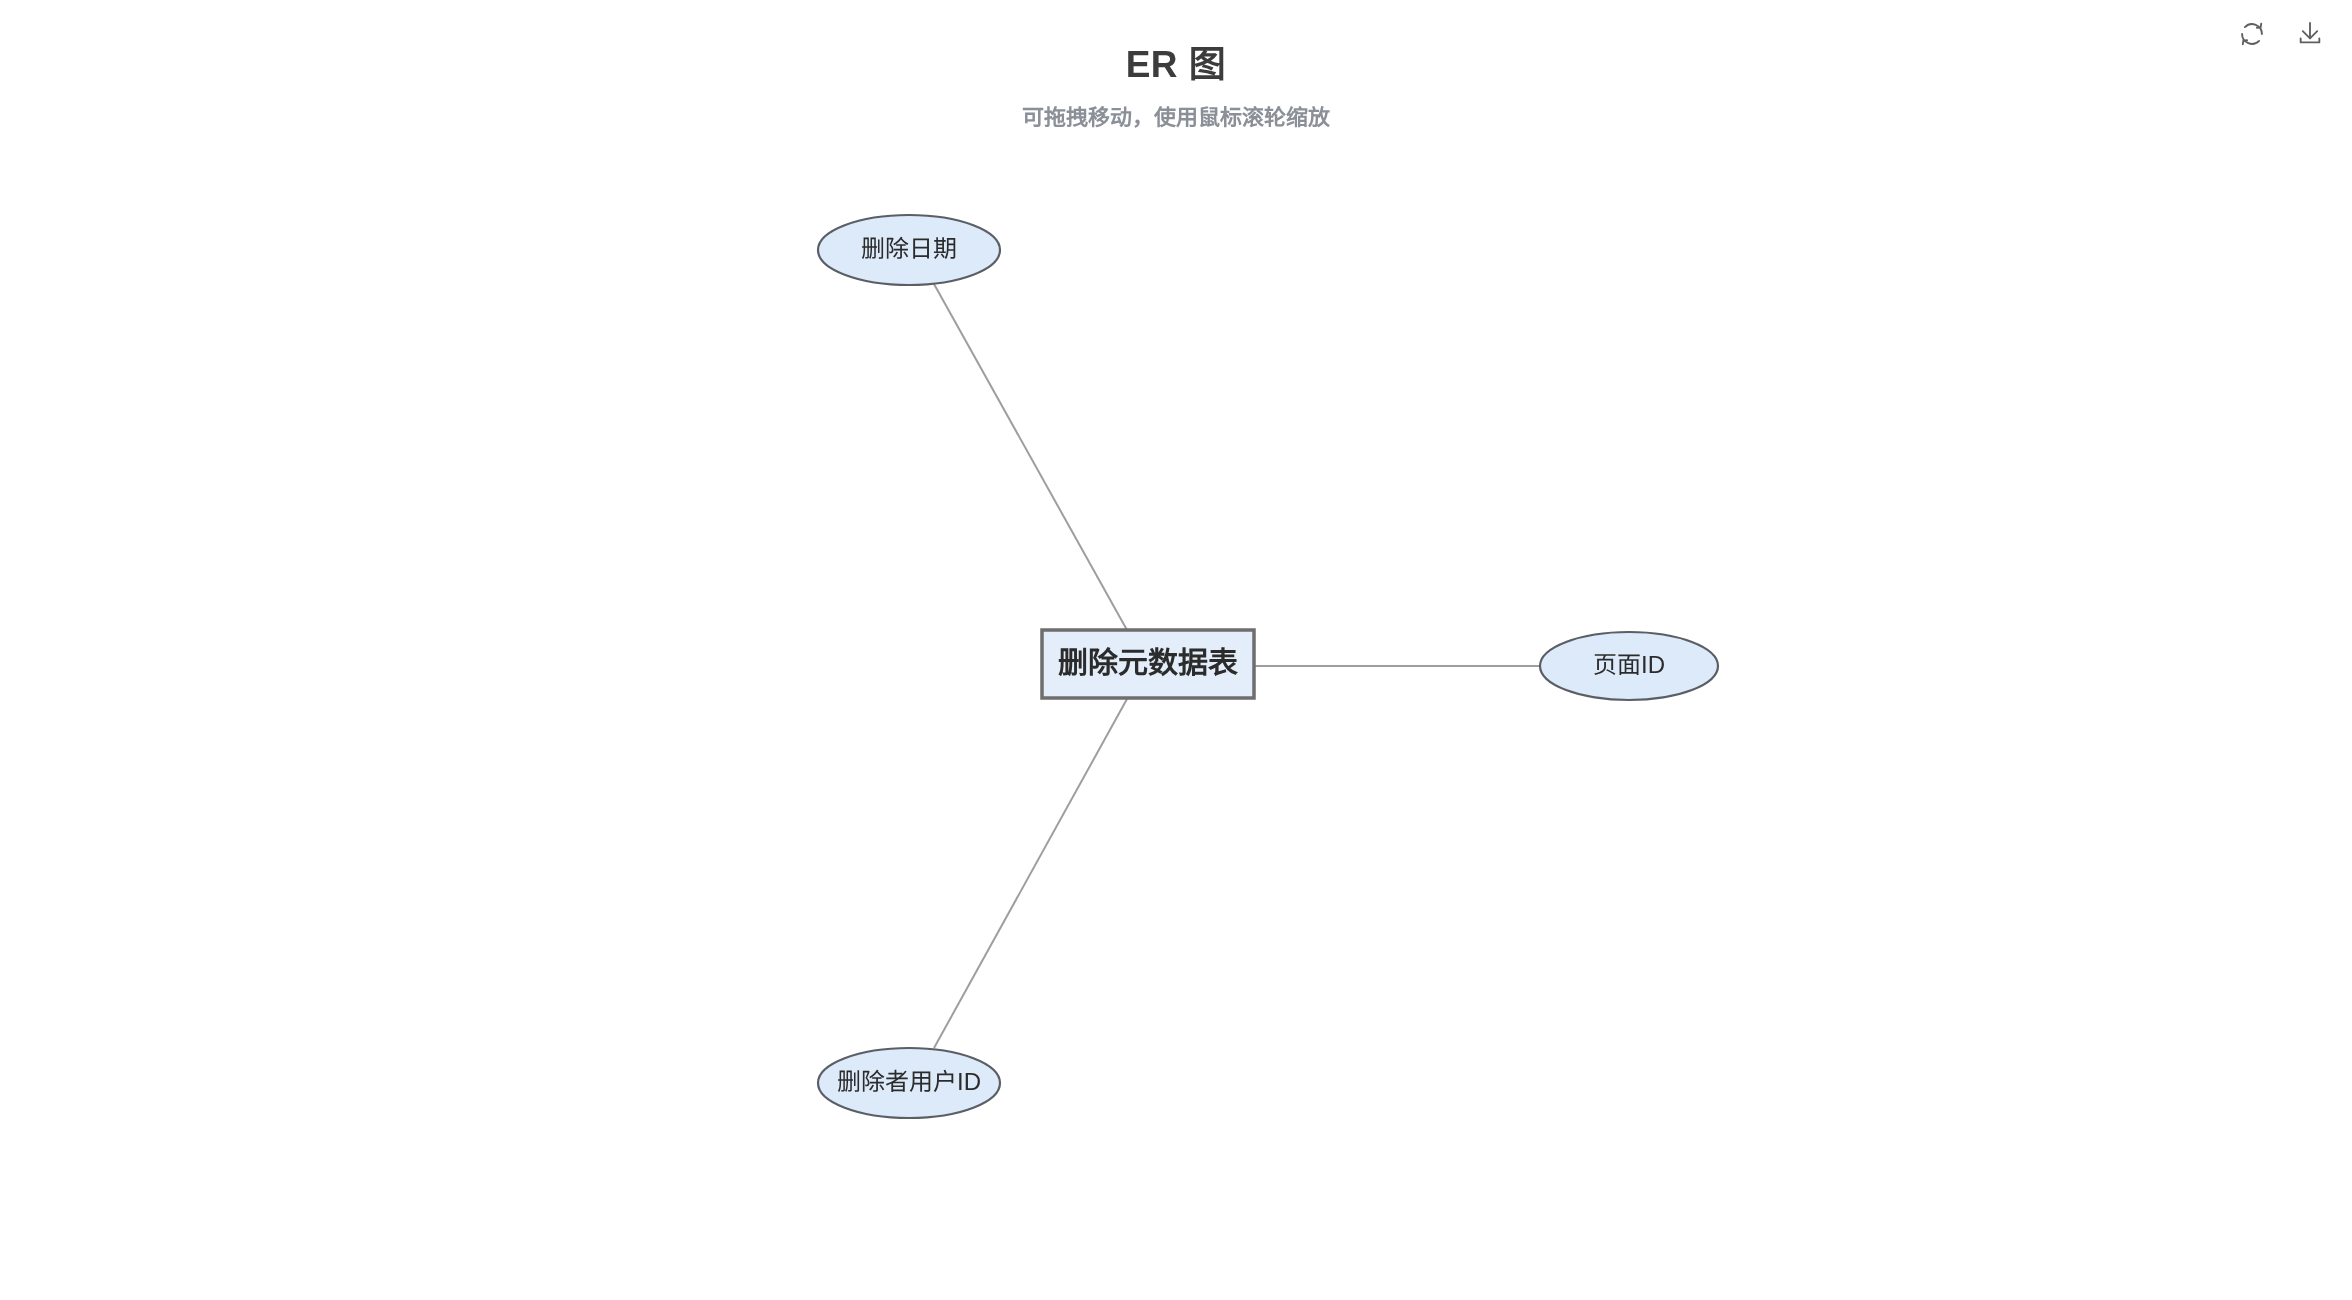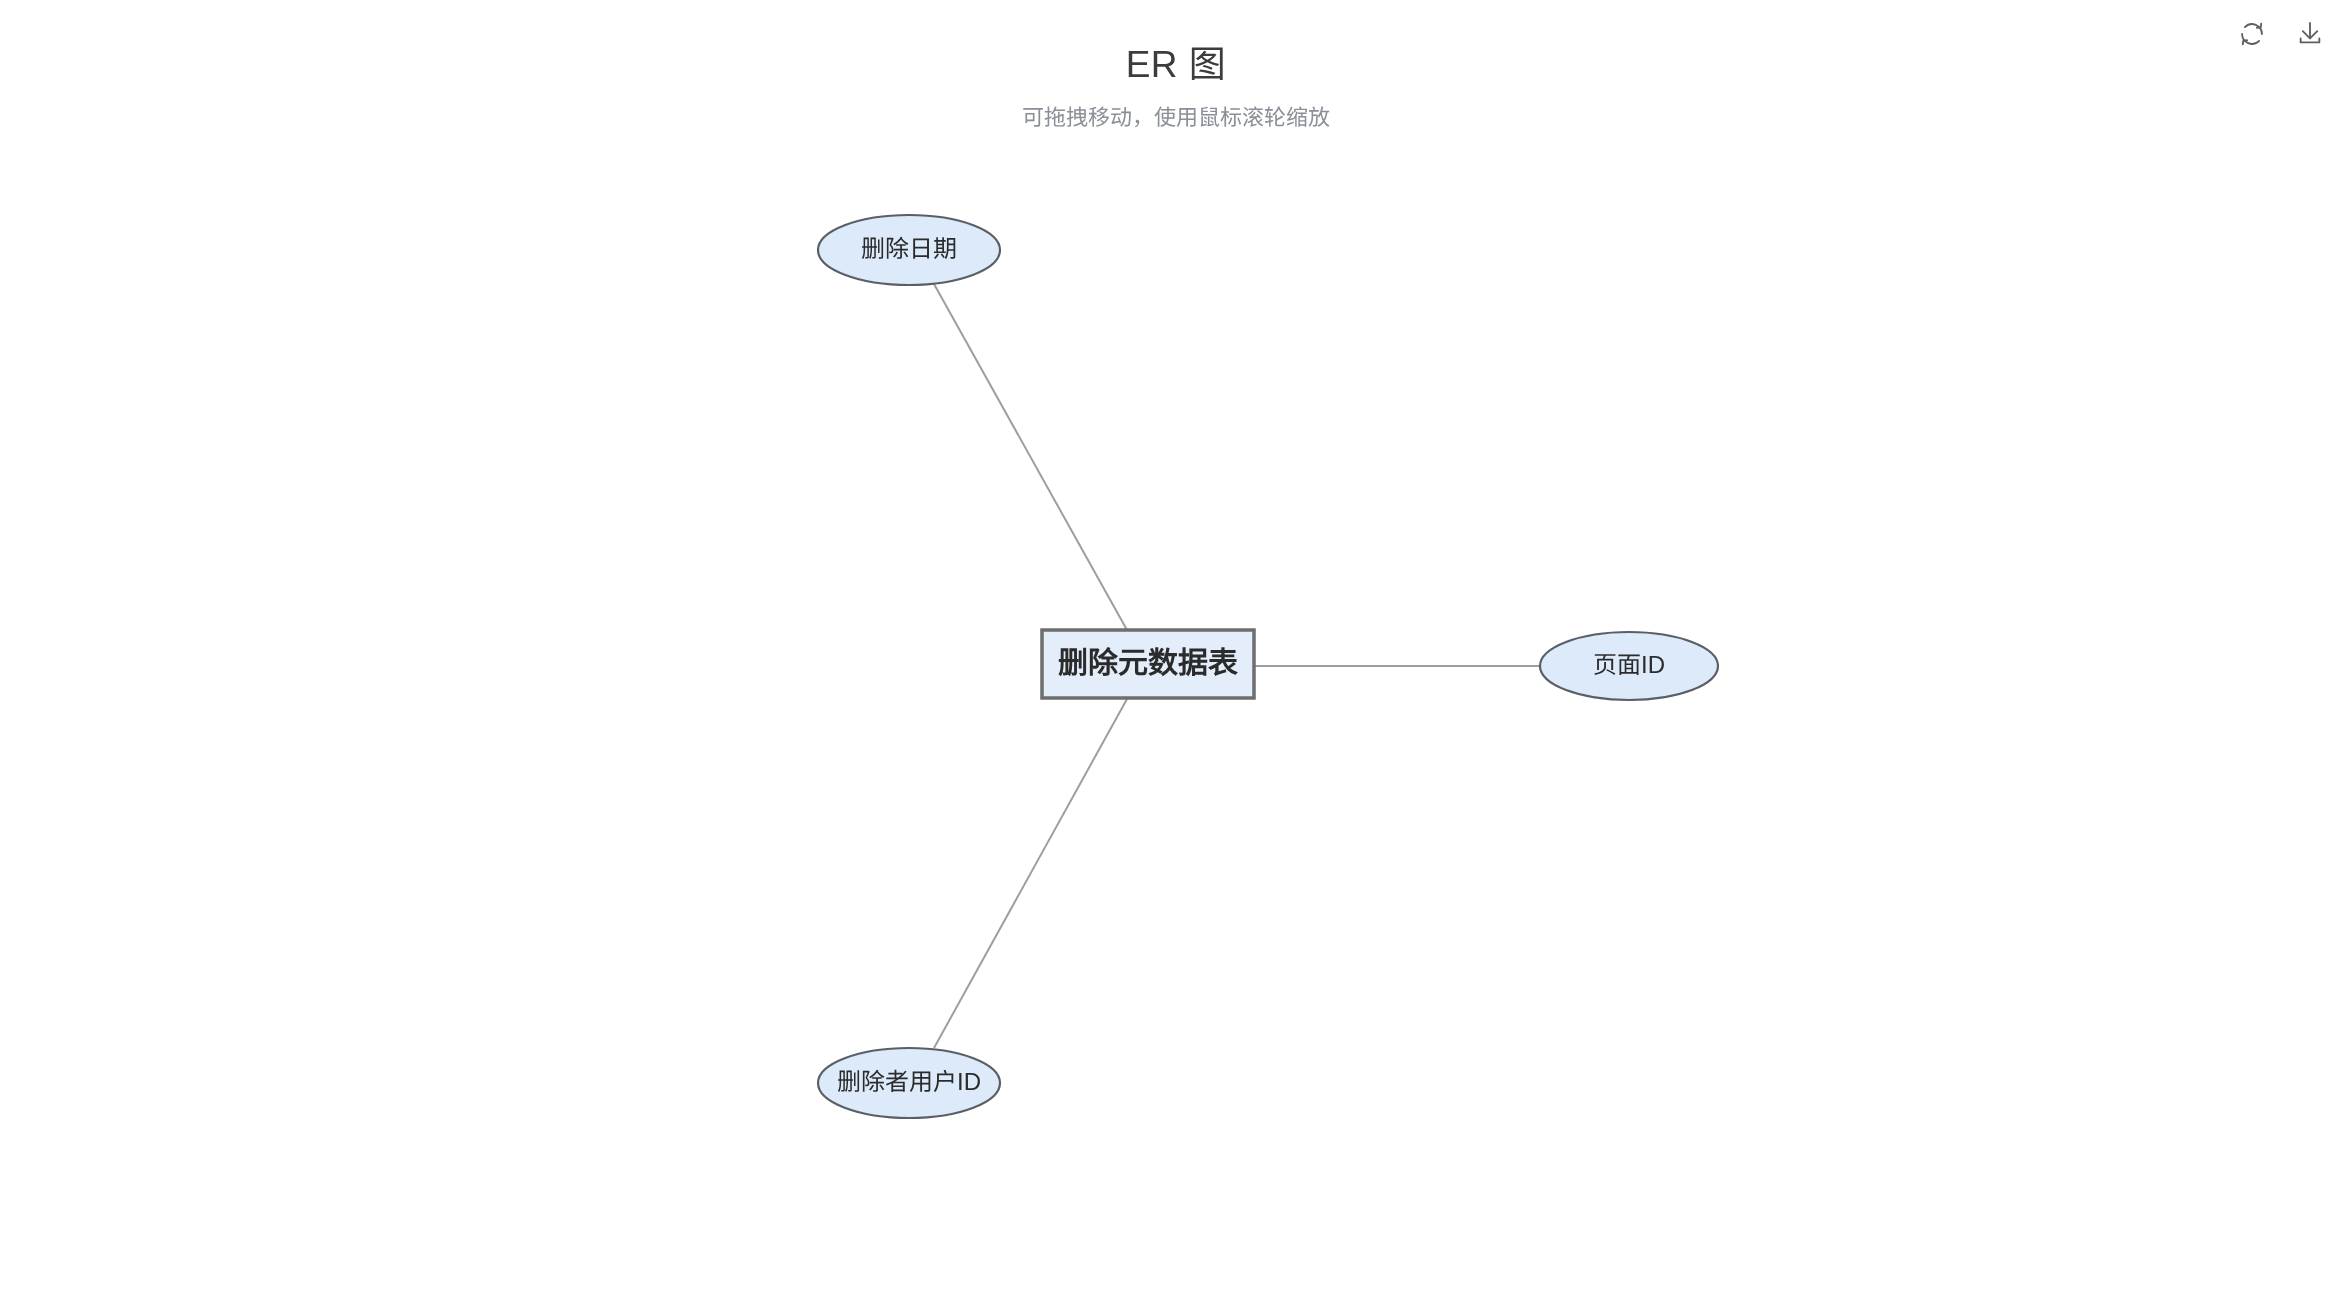--- a/index.html
+++ b/index.html
@@ -27,32 +27,32 @@
     height: 150px;
     pointer-events: none;
   }
   #page-title {
     position: absolute;
     left: 0;
     top: 34px;
     width: 2352px;
     text-align: center;
     font-size: 37px;
-    font-weight: normal;
+    font-weight: bold;
     letter-spacing: 0.5px;
     color: #3c3c3c;
   }
   #page-subtitle {
     position: absolute;
     left: 0;
     top: 99px;
     width: 2352px;
     text-align: center;
     font-size: 22px;
-    font-weight: normal;
+    font-weight: bold;
     color: #8a8f98;
   }
 
   
   #toolbar {
     position: absolute;
     right: 20px;
     top: 12px;
     display: flex;
     align-items: center;

